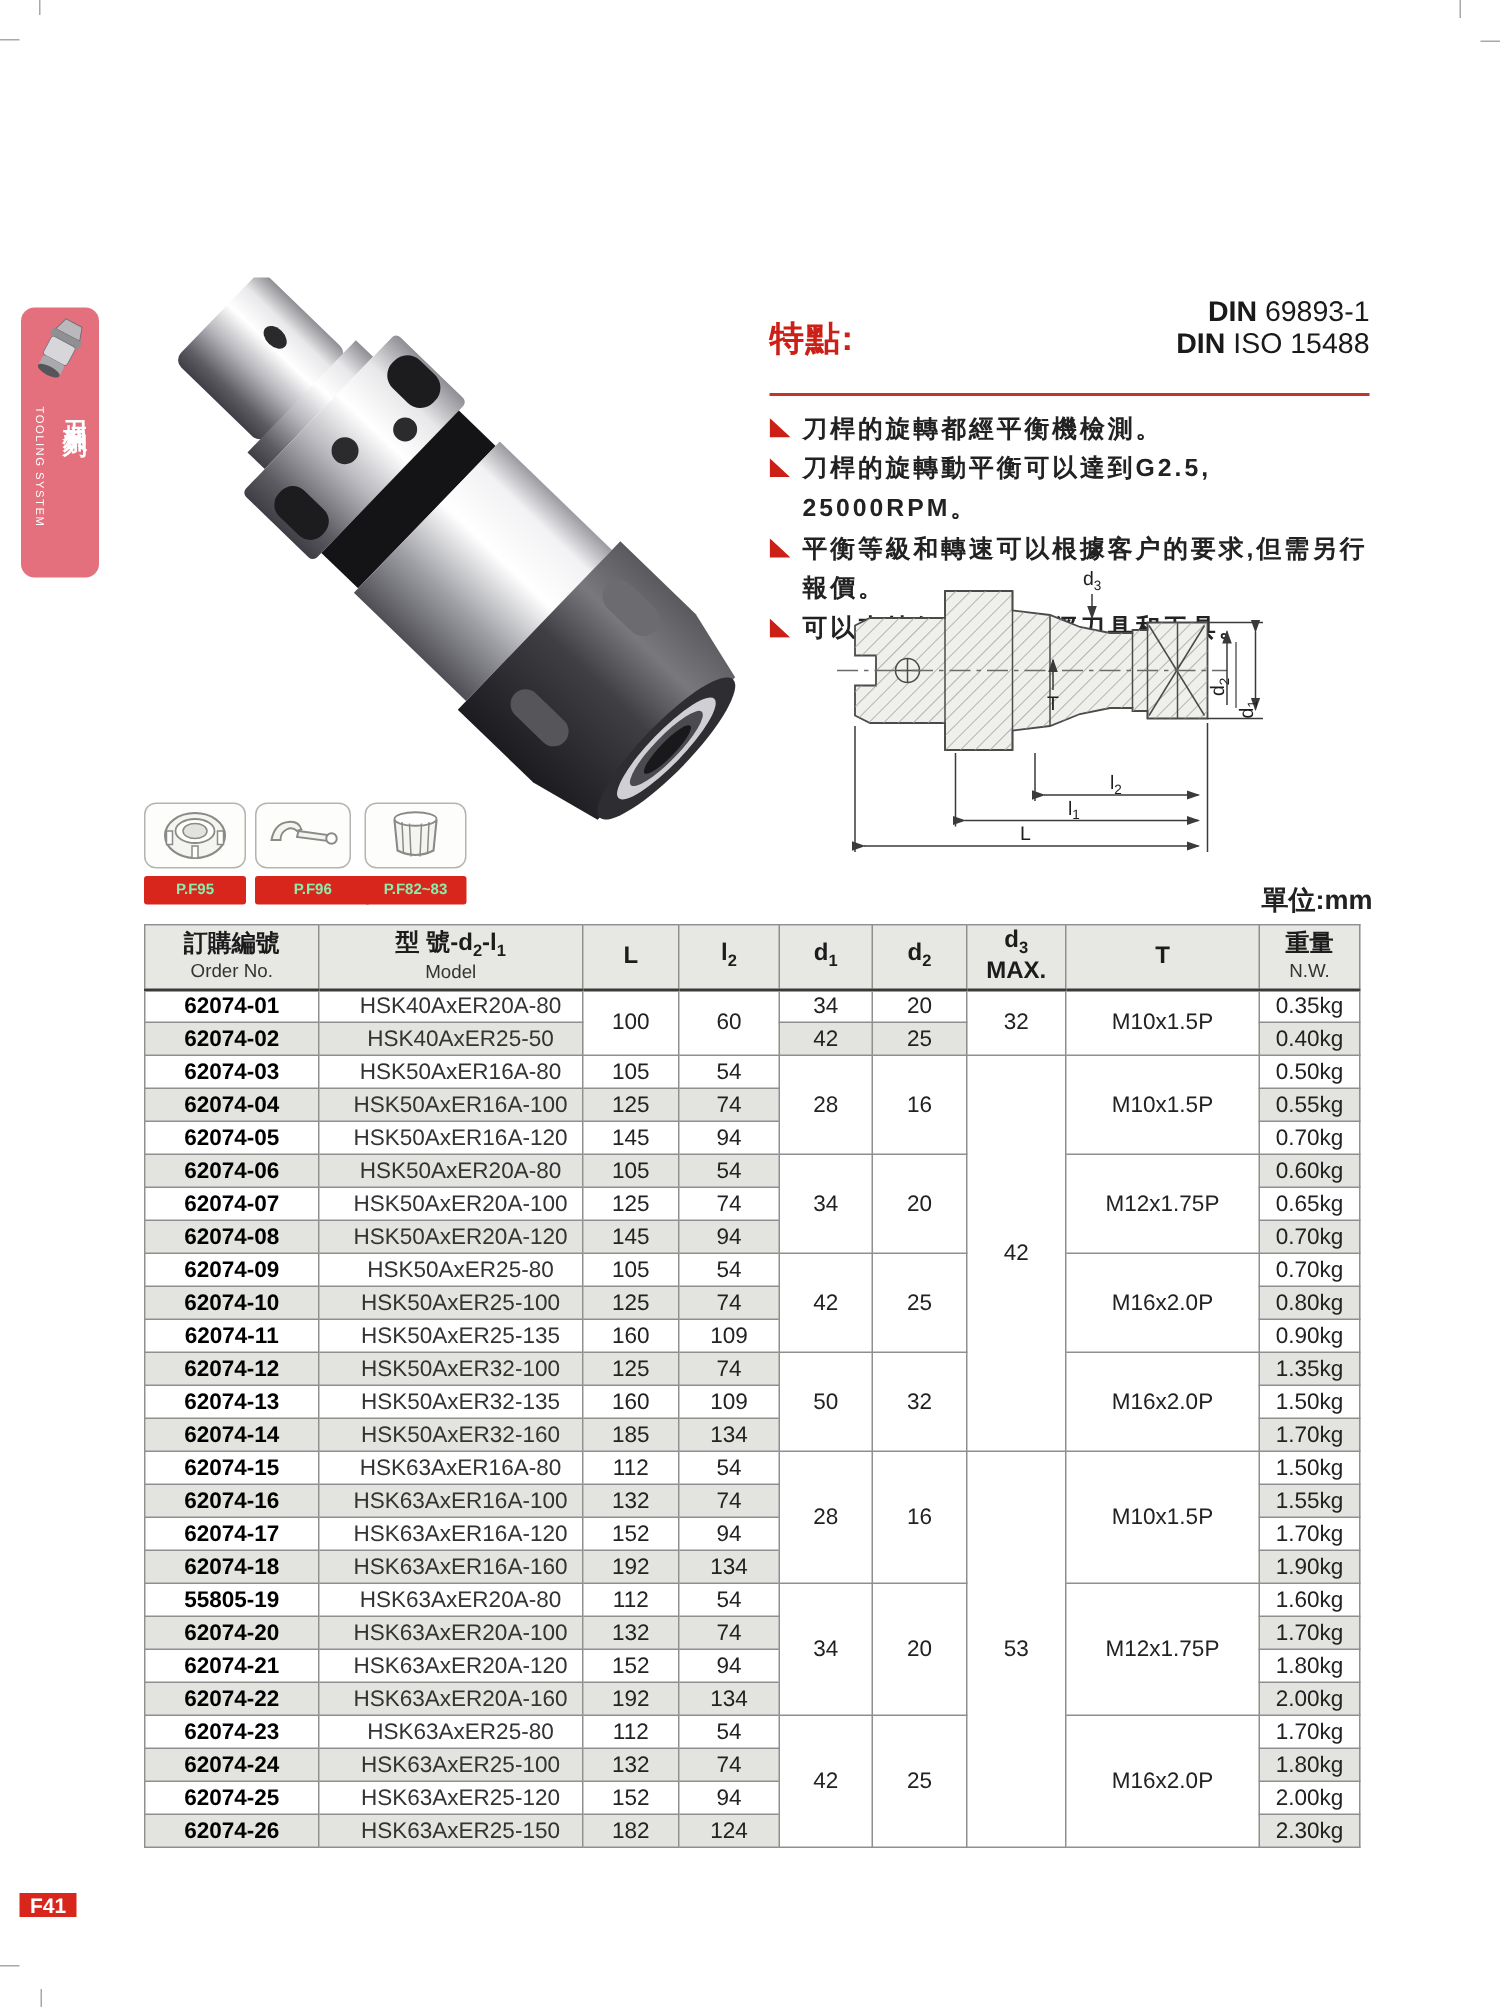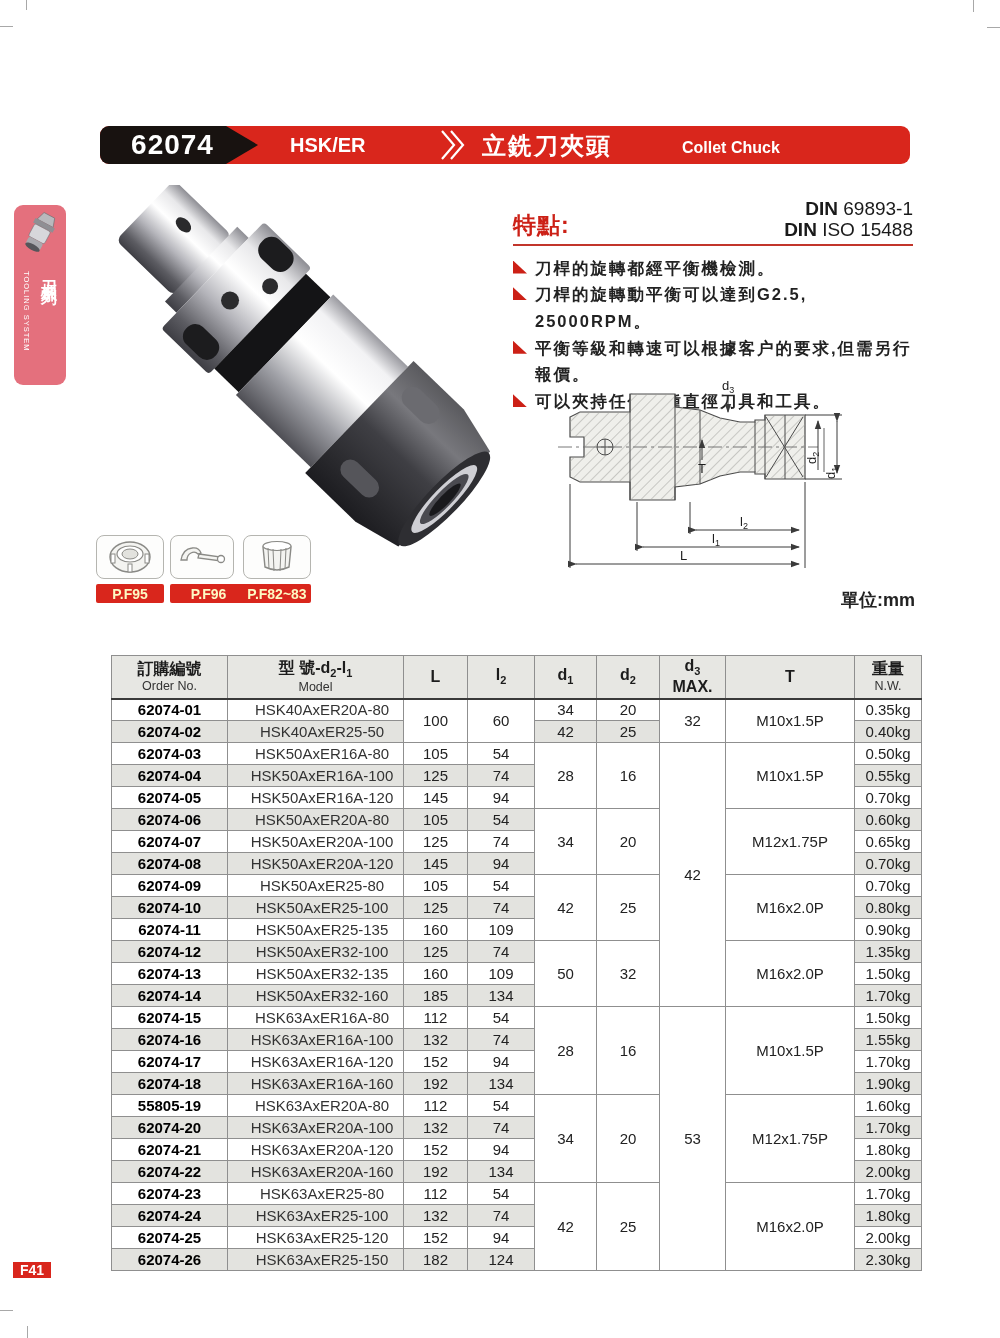--- a/index.html
+++ b/index.html
@@ -31,44 +31,44 @@
   .banner .code { position:absolute; left:20px; top:3px; width:105px; text-align:center;
     color:#fff; font-size:28px; font-weight:bold; letter-spacing:1px; }
   .banner .series { position:absolute; left:190px; top:8px; color:#fff; font-size:20px; font-weight:bold; }
   .banner .chev { position:absolute; left:338px; top:4px; }
   .banner .pzh { position:absolute; left:382px; top:4px; color:#fff; font-size:24px; font-weight:bold; letter-spacing:2px; }
   .banner .pen { position:absolute; left:582px; top:13px; color:#fff; font-size:16px; font-weight:bold; }
 
   
   .features { position:absolute; left:513px; top:198px; width:400px; }
   .feat-head { display:flex; justify-content:space-between; align-items:flex-end;
-    border-bottom:2px solid #c2352b; padding-bottom:3px; }
+    border-bottom:2px solid #c2352b; padding-bottom:21px; }
   .feat-title { color:#cc2016; font-size:23px; font-weight:bold; letter-spacing:1px; }
   .standards { text-align:right; font-size:19px; color:#1a1a1a; line-height:1.12; }
   .standards b { font-weight:bold; }
   .feat-list { margin-top:9px; list-style:none; }
   .feat-list li { display:flex; gap:8px; font-size:16.5px; font-weight:600; color:#222;
     letter-spacing:2px; line-height:1.62; }
   .tri { flex:0 0 14px; width:14px; height:13px; margin-top:6px; background:#cc2016;
     clip-path:polygon(0 0,100% 100%,0 100%); }
 
   
   .thumb { position:absolute; top:535px; height:44px; background:#fdfdfc; border:1.5px solid #b5b5b0;
     border-radius:8px; display:flex; align-items:center; justify-content:center; }
-  .tag { position:absolute; top:584px; height:19px; background:#d9261c; color:#fef9c3;
-    font-size:14px; font-weight:bold; display:flex; align-items:center; justify-content:center;
+  .tag { position:absolute; top:584px; height:19px; background:#d9261c; color:#86efac;
+    font-size:10px; font-weight:bold; display:flex; align-items:center; justify-content:center;
     border-radius:2px; }
 
   
   .unit { position:absolute; left:700px; top:588px; width:215px; text-align:right;
     font-size:18px; color:#222; font-weight:600; }
 
   
-  table.spec { position:absolute; left:111px; top:616px; width:810px; border-collapse:collapse;
-    table-layout:fixed;margin-top:39px; }
+  table.spec { position:absolute; left:96px; top:616px; width:810px; border-collapse:collapse;
+    table-layout:fixed; }
   table.spec th { background:#e7e7e3; border:1px solid #8f8f8f; height:43px;
     font-size:16px; color:#1c1c1c; font-weight:bold; border-bottom:2px solid #3a3a3a; line-height:1.15; }
   .th-en { font-size:12.5px; font-weight:normal; color:#333; }
   .sub { font-size:11px; vertical-align:sub; }
   table.spec td { border:1px solid #8f8f8f; height:22px; text-align:center;
     font-size:15px; color:#222; padding:0 2px; line-height:1.05; background:#fff; }
   table.spec tbody tr:nth-child(even) td { background:#e3e3df; }
   table.spec td.merged { background:#fff !important; }
   table.spec td.c-order { font-weight:bold; color:#000; }
   table.spec td.c-model { text-align:center; padding-left:15px; color:#333; }
@@ -101,31 +101,20 @@
         <rect x="5" y="14" width="18" height="14" rx="2" fill="#d7d7db" stroke="#77777b" stroke-width="0.6"></rect>
         <rect x="6" y="28" width="16" height="8" rx="2" fill="#a9a9ae"></rect>
         <ellipse cx="14" cy="36" rx="8" ry="3" fill="#55555a"></ellipse>
       </g>
     </svg>
     <div class="side-zh">刀柄系列</div>
     <div class="side-en">TOOLING SYSTEM</div>
   </div>
 
 
-  <div class="banner">
-    <div class="blk"></div>
-    <div class="code">62074</div>
-    <div class="series">HSK/ER</div>
-    <svg class="chev" width="30" height="30" viewBox="0 0 30 30">
-      <path d="M4,1 L16,15 L4,29" fill="none" stroke="#ffffff" stroke-width="2.2"></path>
-      <path d="M13,1 L25,15 L13,29" fill="none" stroke="#ffffff" stroke-width="2.2"></path>
-    </svg>
-    <div class="pzh">立銑刀夾頭</div>
-    <div class="pen">Collet Chuck</div>
-  </div>
 
   <svg class="abs" style="left:90px;top:185px" width="440" height="390" viewBox="0 0 440 390">
     <defs>
       <linearGradient id="mA" x1="0" y1="0" x2="0" y2="1">
         <stop offset="0" stop-color="#8e8e94"></stop>
           <stop offset="0.18" stop-color="#e8e8ea"></stop>
         <stop offset="0.38" stop-color="#ffffff"></stop>
           <stop offset="0.62" stop-color="#b4b4ba"></stop>
         <stop offset="0.86" stop-color="#5c5c62"></stop>
           <stop offset="1" stop-color="#3e3e44"></stop>

